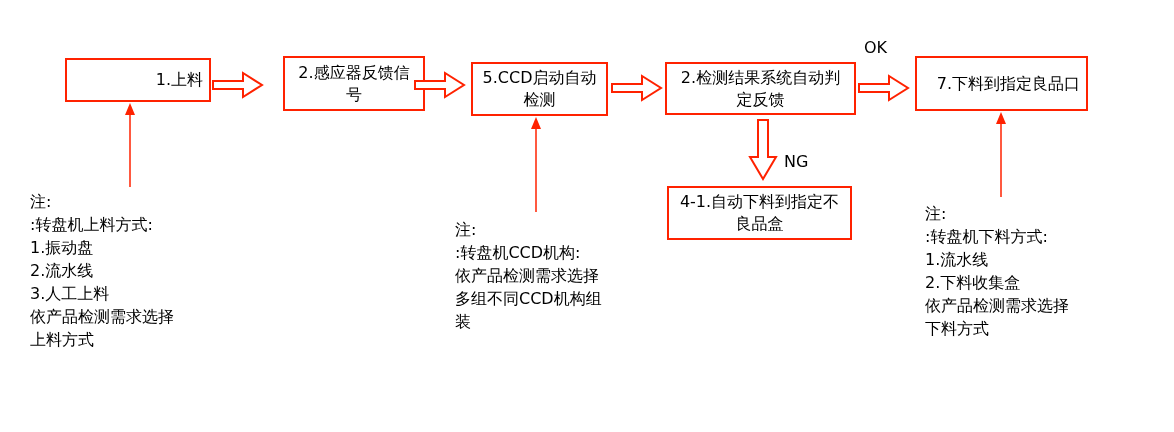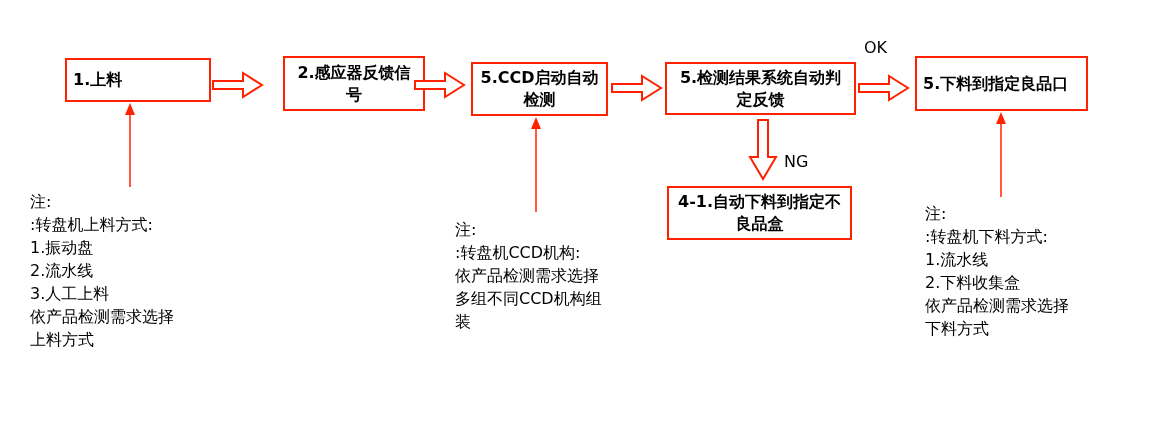--- a/index.html
+++ b/index.html
@@ -15,23 +15,22 @@
     height:432px;
     background:var(--bg);
     overflow:hidden;
   }
   .flow-box{
     position:absolute;
     border:2px solid var(--accent);
     background:var(--bg);
     display:flex;
     align-items:center;
-    justify-content:flex-start;
+    justify-content:flex-end;
     box-sizing:border-box;
-    font-weight:bold;
   }
   .flow-box .box-label{
     font-size:16px;
     line-height:22px;
     text-align:center;
     color:var(--text);
     padding:0 6px;
   }
   .block-arrow{position:absolute;}
   .block-arrow polygon{
@@ -73,25 +72,25 @@
 
   <div class="flow-box" style="left:267px;top:56px;width:142px;height:55px;margin-left:16px;">
     <span class="box-label">2.感应器反馈信号</span>
   </div>
 
   <div class="flow-box" style="left:471px;top:62px;width:137px;height:54px;">
     <span class="box-label">5.CCD启动自动 检测</span>
   </div>
 
   <div class="flow-box" style="left:665px;top:62px;width:191px;height:53px;">
-    <span class="box-label">5.检测结果系统自动判定反馈</span>
+    <span class="box-label">2.检测结果系统自动判定反馈</span>
   </div>
 
   <div class="flow-box" style="left:915px;top:56px;width:173px;height:55px;">
-    <span class="box-label">5.下料到指定良品口</span>
+    <span class="box-label">7.下料到指定良品口</span>
   </div>
 
   <div class="flow-box" style="left:667px;top:186px;width:185px;height:54px;">
     <span class="box-label">4-1.自动下料到指定不良品盒</span>
   </div>
 
   <svg class="block-arrow" style="left:212px;top:71px;" width="52" height="28" viewBox="0 0 52 28">
     <polygon points="1,10 31,10 31,2 50,14 31,26 31,18 1,18"></polygon>
   </svg>
 

